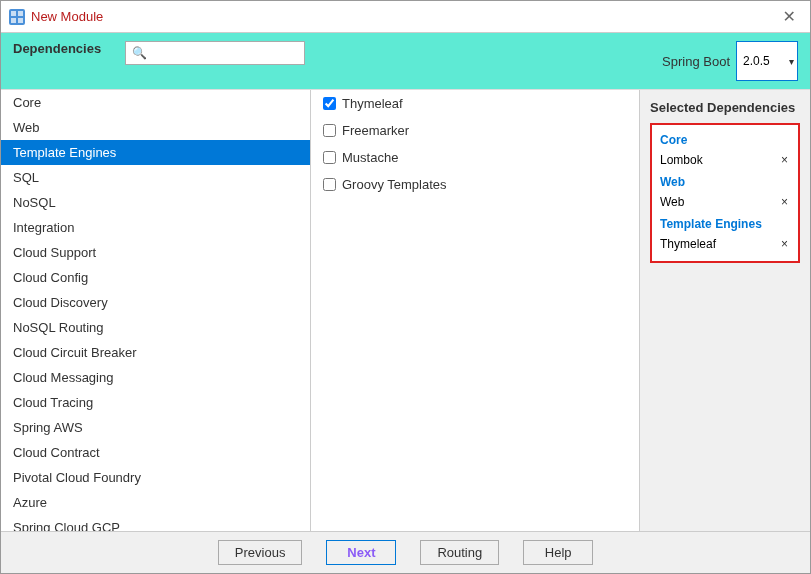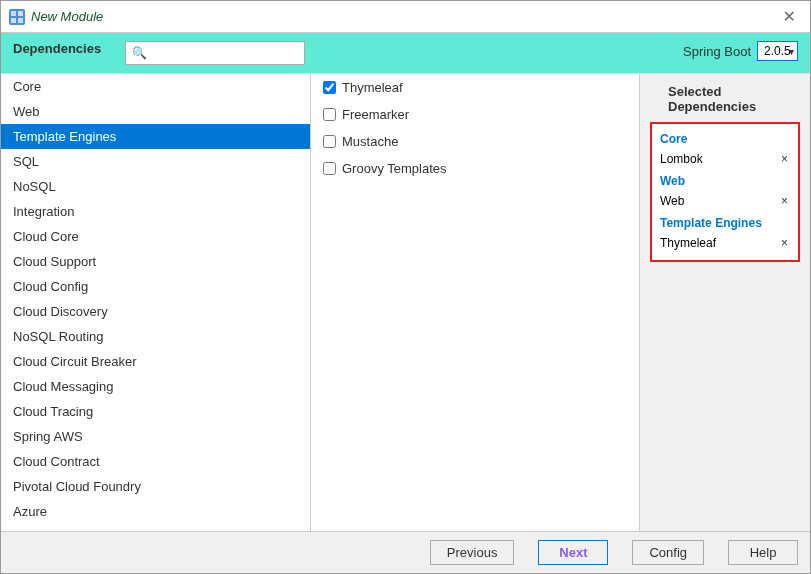--- a/index.html
+++ b/index.html
@@ -49,22 +49,21 @@
       display: flex;
       align-items: center;
       justify-content: center;
       font-size: 10px;
       color: white;
       font-weight: bold;
     }
 
     .title-text {
       font-size: 13px;
-      color: #14532d;
-      font-style: italic;
+      color: #b91c1c;
     }
 
     .title-close {
       cursor: pointer;
       font-size: 16px;
       color: #666;
       background: none;
       border: none;
       padding: 2px 6px;
       line-height: 1;
@@ -115,23 +114,23 @@
       gap: 6px;
     }
 
     .spring-boot-label {
       color: #333;
     }
 
     .spring-boot-select {
       border: 1px solid #0078d7;
       background: white;
-      padding: 2px 6px 2px 6px;
-      font-size: 12px;
-      height: 20px;
+      padding: 2px 27px 2px 6px;
+      font-size: 12px;
+      height: 40px;
       appearance: none;
       -webkit-appearance: none;
       cursor: pointer;
       position: relative;
     }
 
     .select-wrapper {
       position: relative;
       display: inline-block;
     }
@@ -201,21 +200,20 @@
       padding: 10px;
       background: #f0f0f0;
       overflow-y: auto;
     }
 
     .selected-deps-title {
       font-weight: bold;
       color: #333;
       margin-bottom: 8px;
       font-size: 13px;
-      margin-left: 18px;
     }
 
     .selected-deps-box {
       border: 2px solid #e02020;
       background: white;
       padding: 8px;
     }
 
     .dep-category {
       color: #0078d7;
@@ -247,21 +245,21 @@
       font-size: 12px;
       border: none;
       background: none;
       padding: 0 2px;
       line-height: 1;
     }
 
     .footer {
       display: flex;
       align-items: center;
-      justify-content: flex-end;
+      justify-content: center;
       padding: 8px 12px;
       gap: 24px;
       border-top: 1px solid #ccc;
       background: #f0f0f0;
     }
 
     .footer-btn {
       padding: 4px 16px;
       border: 1px solid #aaa;
       background: #f0f0f0;
@@ -320,21 +318,20 @@
   <div class="content-area">
 
     <div class="left-panel">
 
     <div class="left-panel-item">Core</div>
         <div class="left-panel-item">Web</div>
         <div class="left-panel-item selected">Template Engines</div>
         <div class="left-panel-item">SQL</div>
         <div class="left-panel-item">NoSQL</div>
         <div class="left-panel-item">Integration</div>
-        <div class="left-panel-item">Cloud Core</div>
         <div class="left-panel-item">Cloud Support</div>
         <div class="left-panel-item">Cloud Config</div>
         <div class="left-panel-item">Cloud Discovery</div>
         <div class="left-panel-item">NoSQL Routing</div>
         <div class="left-panel-item">Cloud Circuit Breaker</div>
         <div class="left-panel-item">Cloud Messaging</div>
         <div class="left-panel-item">Cloud Tracing</div>
         <div class="left-panel-item">Spring AWS</div>
         <div class="left-panel-item">Cloud Contract</div>
         <div class="left-panel-item">Pivotal Cloud Foundry</div>
@@ -381,16 +378,16 @@
             <span class="dep-item-name">Thymeleaf</span>
             <button class="dep-remove">×</button>
           </div>
         </div>
     </div>
   </div>
 
   <div class="footer">
     <button class="footer-btn">Previous</button>
     <button class="footer-btn primary">Next</button>
-    <button class="footer-btn">Config</button>
+    <button class="footer-btn">Routing</button>
     <button class="footer-btn">Help</button>
   </div>
 </div>
 
 </body></html>

